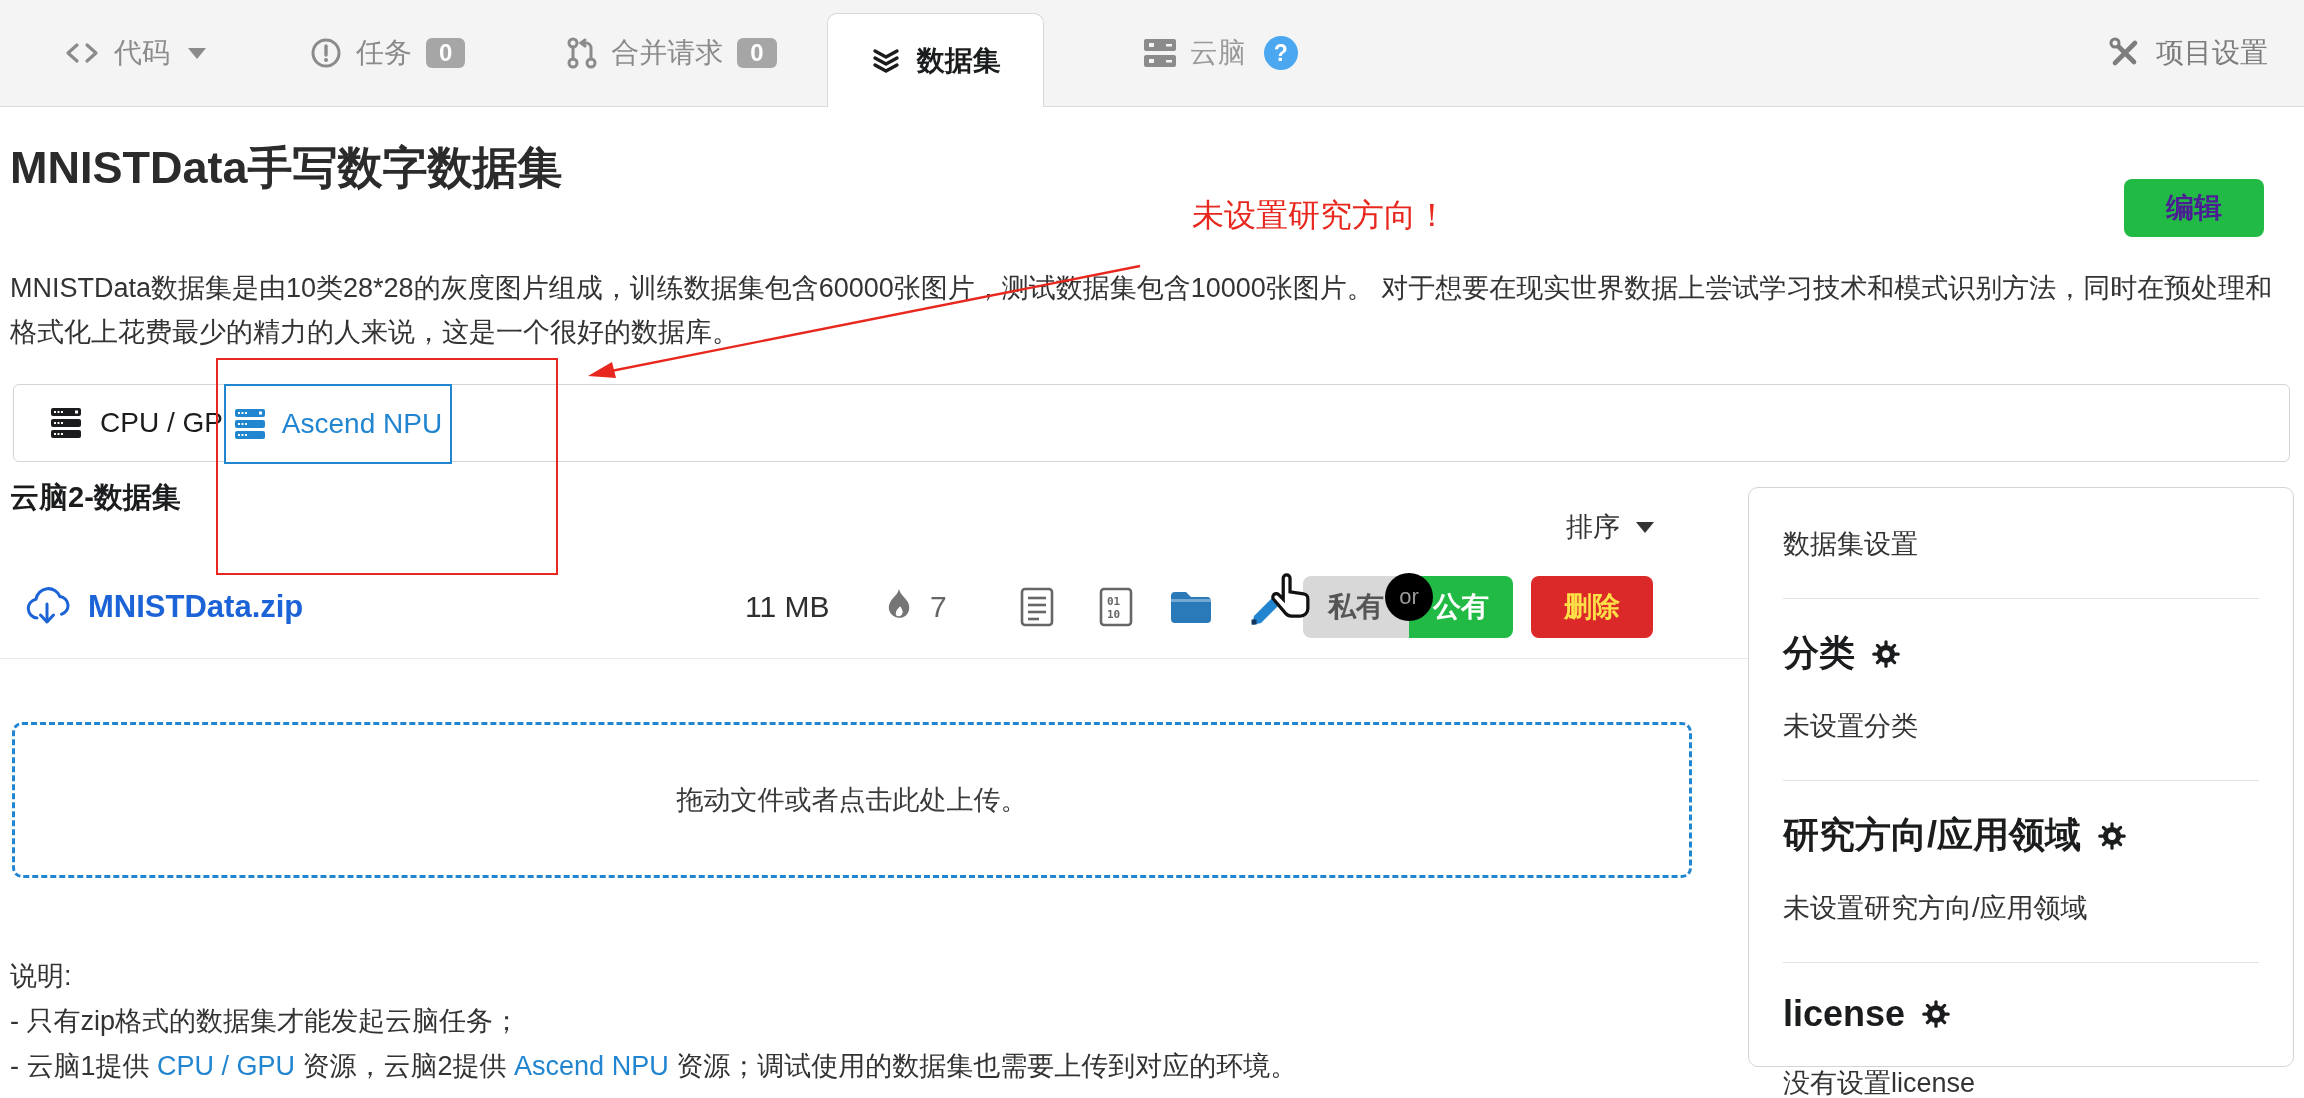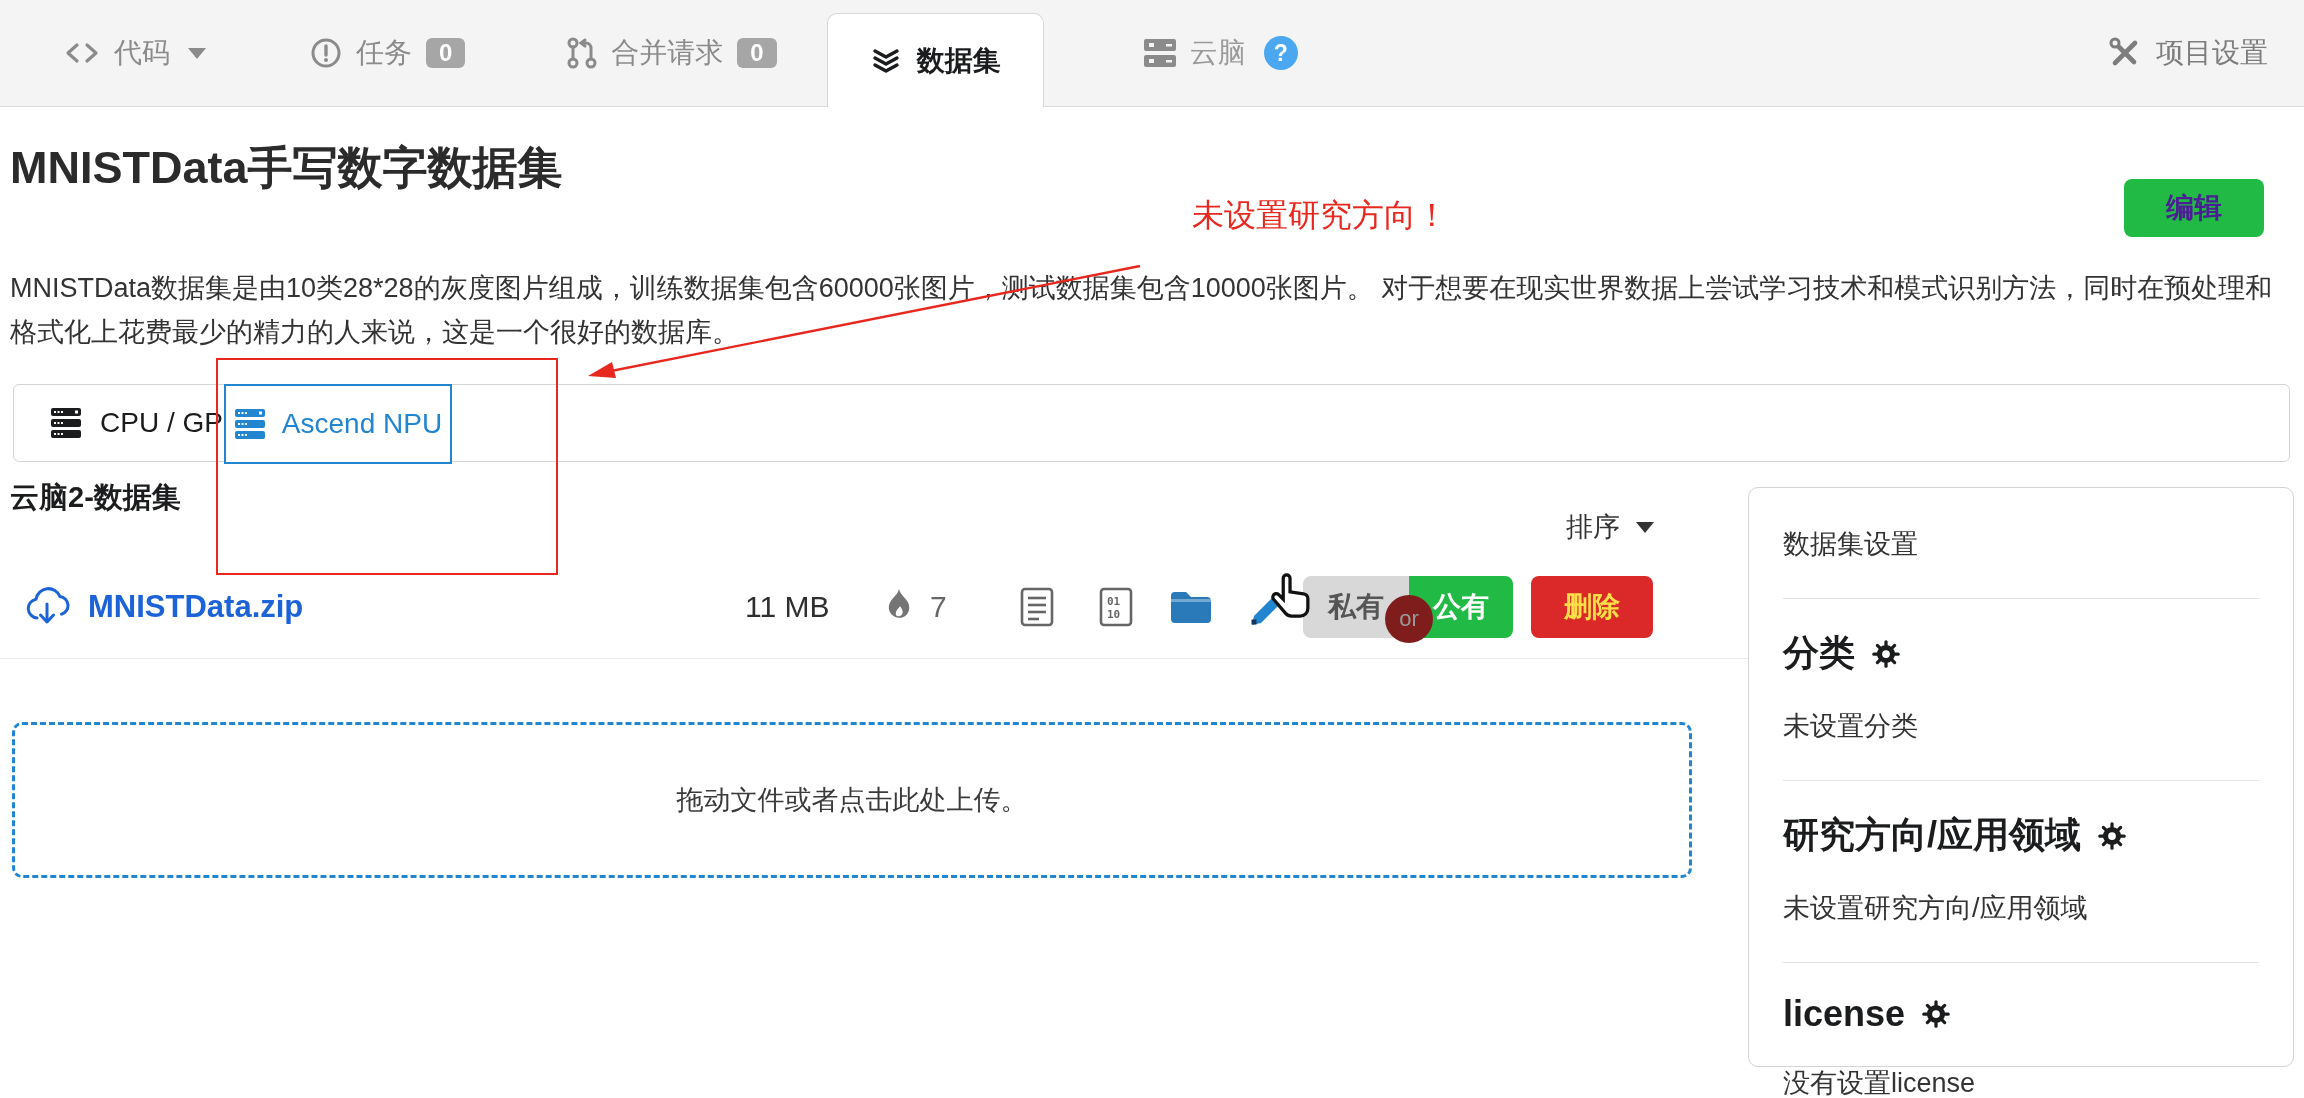--- a/index.html
+++ b/index.html
@@ -59,21 +59,21 @@
   .file-size{left:745px;top:50%;transform:translateY(-50%);font-size:30px;color:#2f2f2f;}
   .hot{left:884px;top:50%;transform:translateY(-50%);display:flex;align-items:center;gap:16px;}
   .hot-count{font-size:30px;color:#666;}
   .icon-btn{top:50%;transform:translateY(-50%);cursor:pointer;}
   .ic-doc{left:1018px;} .ic-bin{left:1097px;} .ic-folder{left:1168px;} .ic-pencil{left:1246px;}
   .cursor-hand{left:1268px;top:16px;z-index:3;pointer-events:none;}
   .toggle{left:1303px;top:20px;width:210px;height:62px;border-radius:8px;overflow:hidden;display:flex;}
   .seg{display:flex;align-items:center;justify-content:center;font-size:28px;font-weight:bold;cursor:pointer;}
   .seg-private{width:106px;background:#d8d8d8;color:#555;}
   .seg-public{width:104px;background:#21ba45;color:#fff;}
-  .or-circle{position:absolute;left:1385px;top:39px;width:48px;height:48px;border-radius:50%;background:#7f1d1d;
+  .or-circle{position:absolute;left:1385px;top:17px;width:48px;height:48px;border-radius:50%;background:#000000;
        display:flex;align-items:center;justify-content:center;font-size:22px;color:#9a9a9a;z-index:2;}
   .delete-btn{left:1531px;top:20px;width:122px;height:62px;background:#db2828;border:none;border-radius:8px;color:#fde047;
        font-weight:bold;font-size:28px;display:flex;align-items:center;justify-content:center;cursor:pointer;font-family:inherit;}
 
   
   .dropzone{position:absolute;left:12px;top:722px;width:1680px;height:156px;border:3px dashed #2185d0;border-radius:10px;
        box-sizing:border-box;display:flex;align-items:center;justify-content:center;cursor:pointer;}
   .dropzone-hint{font-size:27px;color:#3a3a3a;}
 
   
@@ -305,20 +305,27 @@
     <span class="or-circle">or</span>
 
     <button class="delete-btn">删除</button>
   </div>
 
   <div class="dropzone">
     <span class="dropzone-hint">拖动文件或者点击此处上传。</span>
   </div>
 
 
+  <div class="notes">
+    <div>说明:</div>
+    <div>- 只有zip格式的数据集才能发起云脑任务；</div>
+    <div>
+      <span>- 云脑1提供 </span><span class="note-link">CPU / GPU</span><span> 资源，云脑2提供 </span><span class="note-link">Ascend NPU</span><span> 资源；调试使用的数据集也需要上传到对应的环境。</span>
+    </div>
+  </div>
 
   <div class="sidebar">
     <div class="sb-title">数据集设置</div>
     <hr>
     <div class="sb-label">
       <span>分类</span>
       <span>
         <svg width="30" height="30" viewBox="0 0 24 24">
           <g fill="#1b1c1d">
             <rect x="10.7" y="1" width="2.6" height="22" rx="1.2"></rect>

